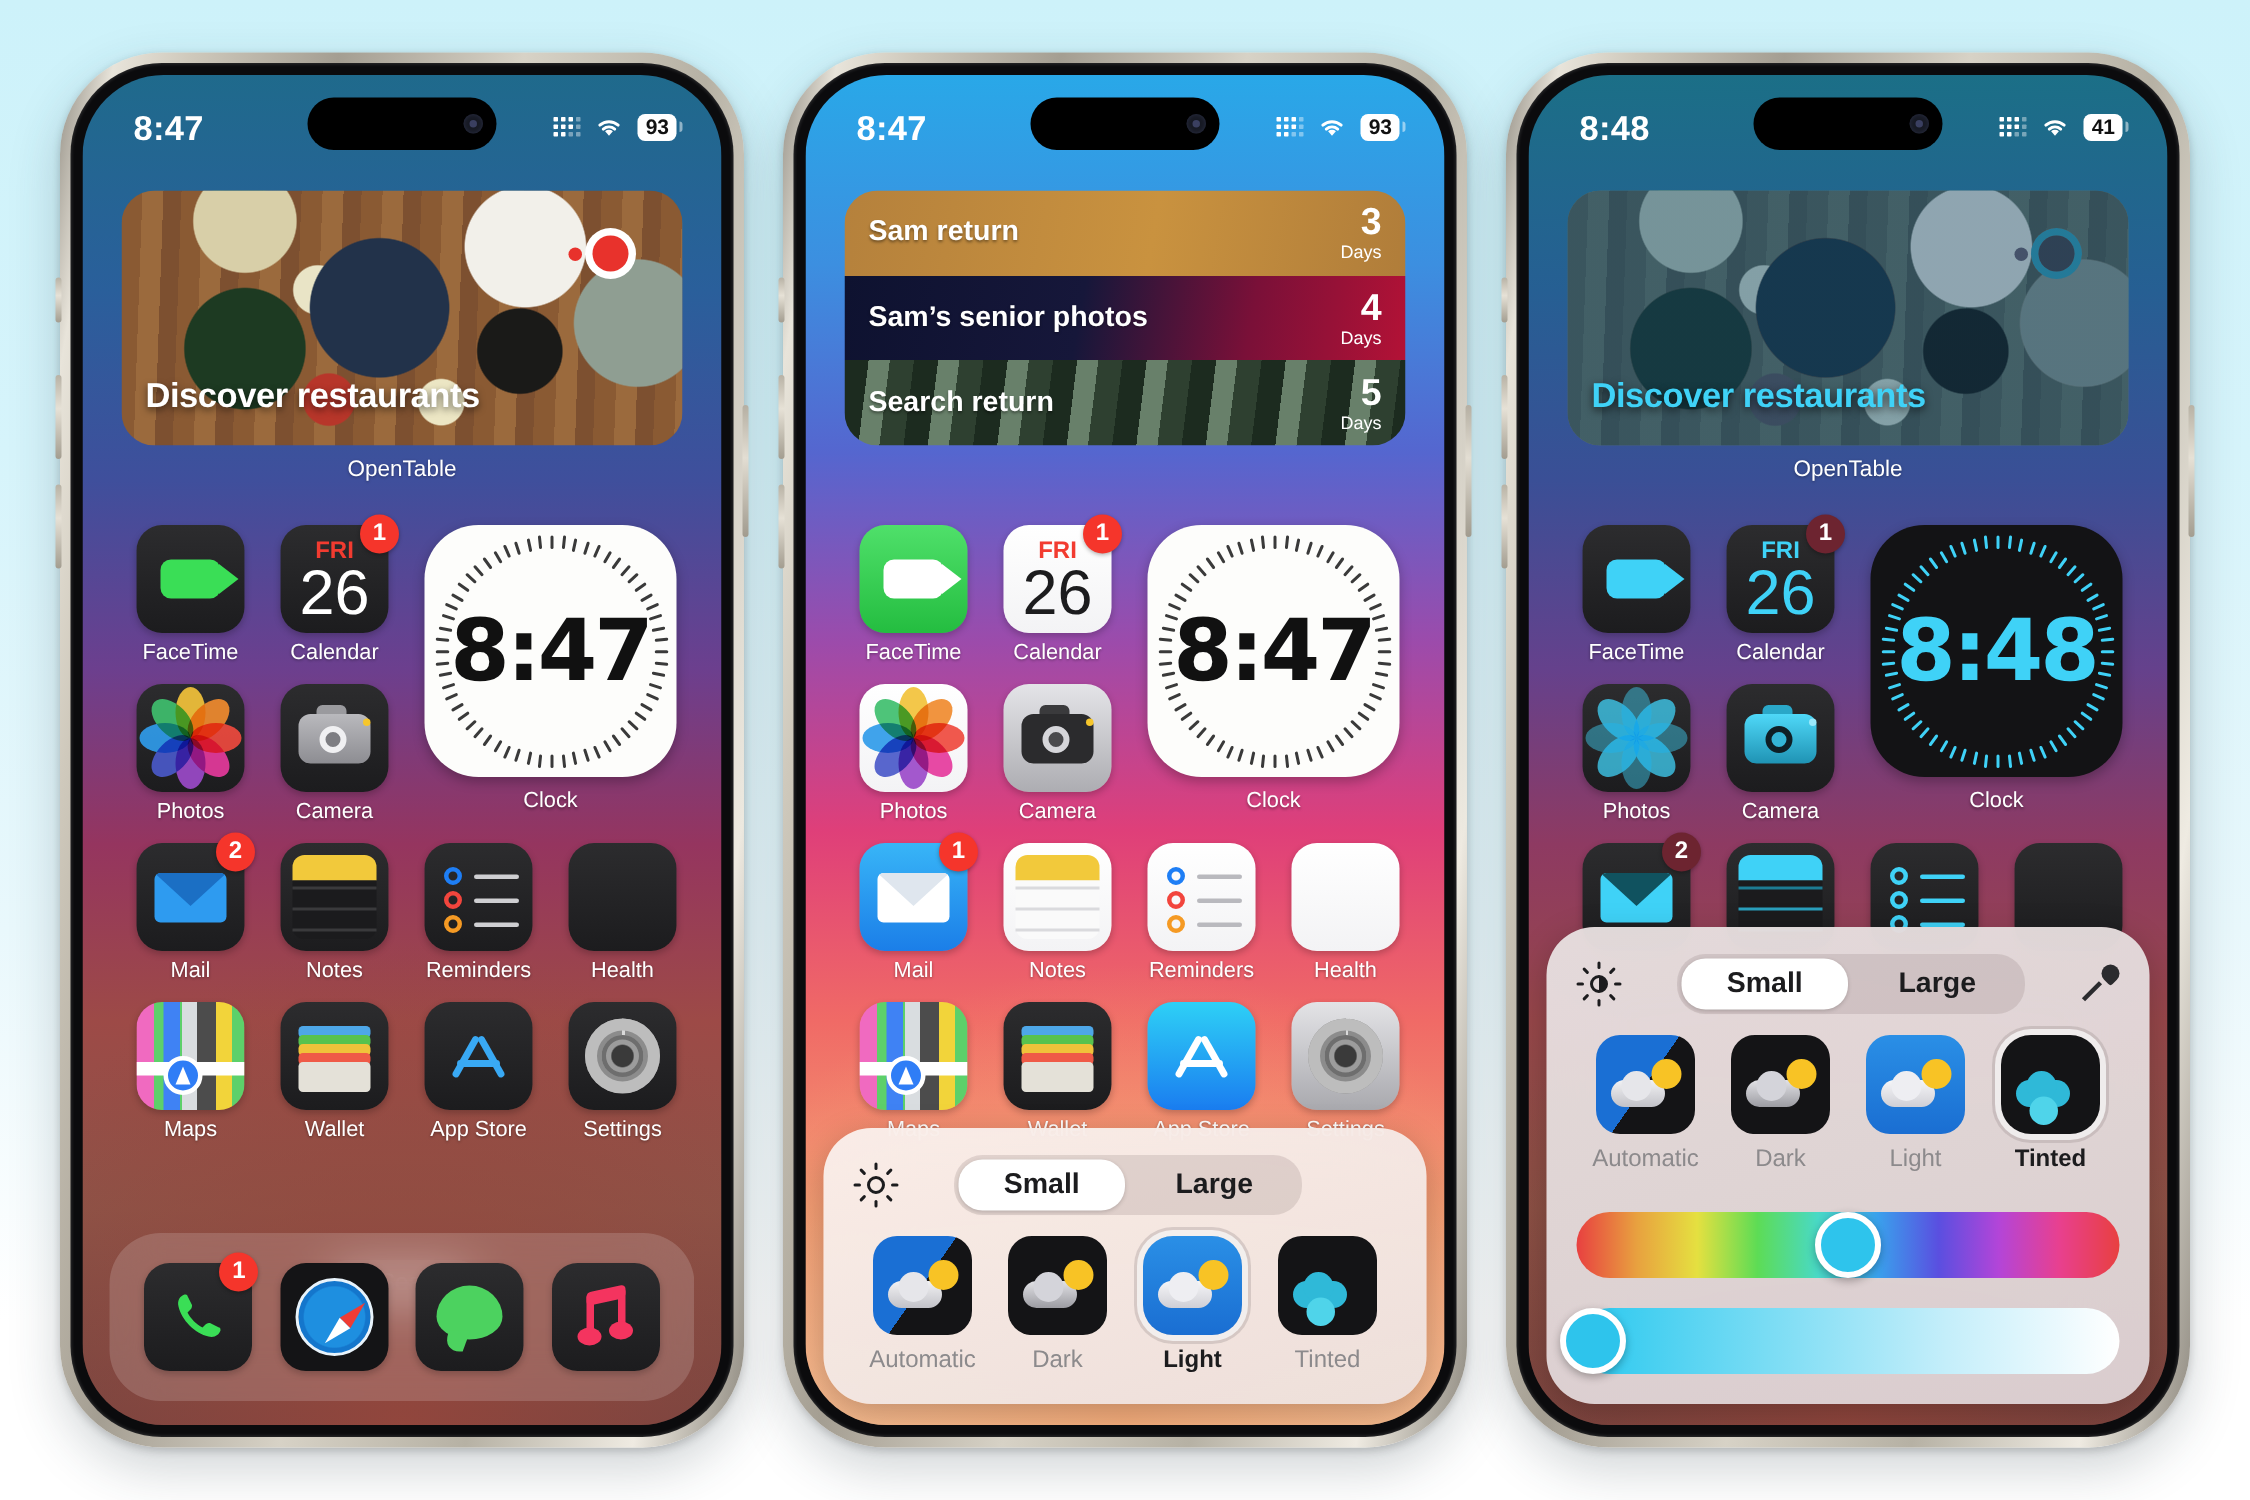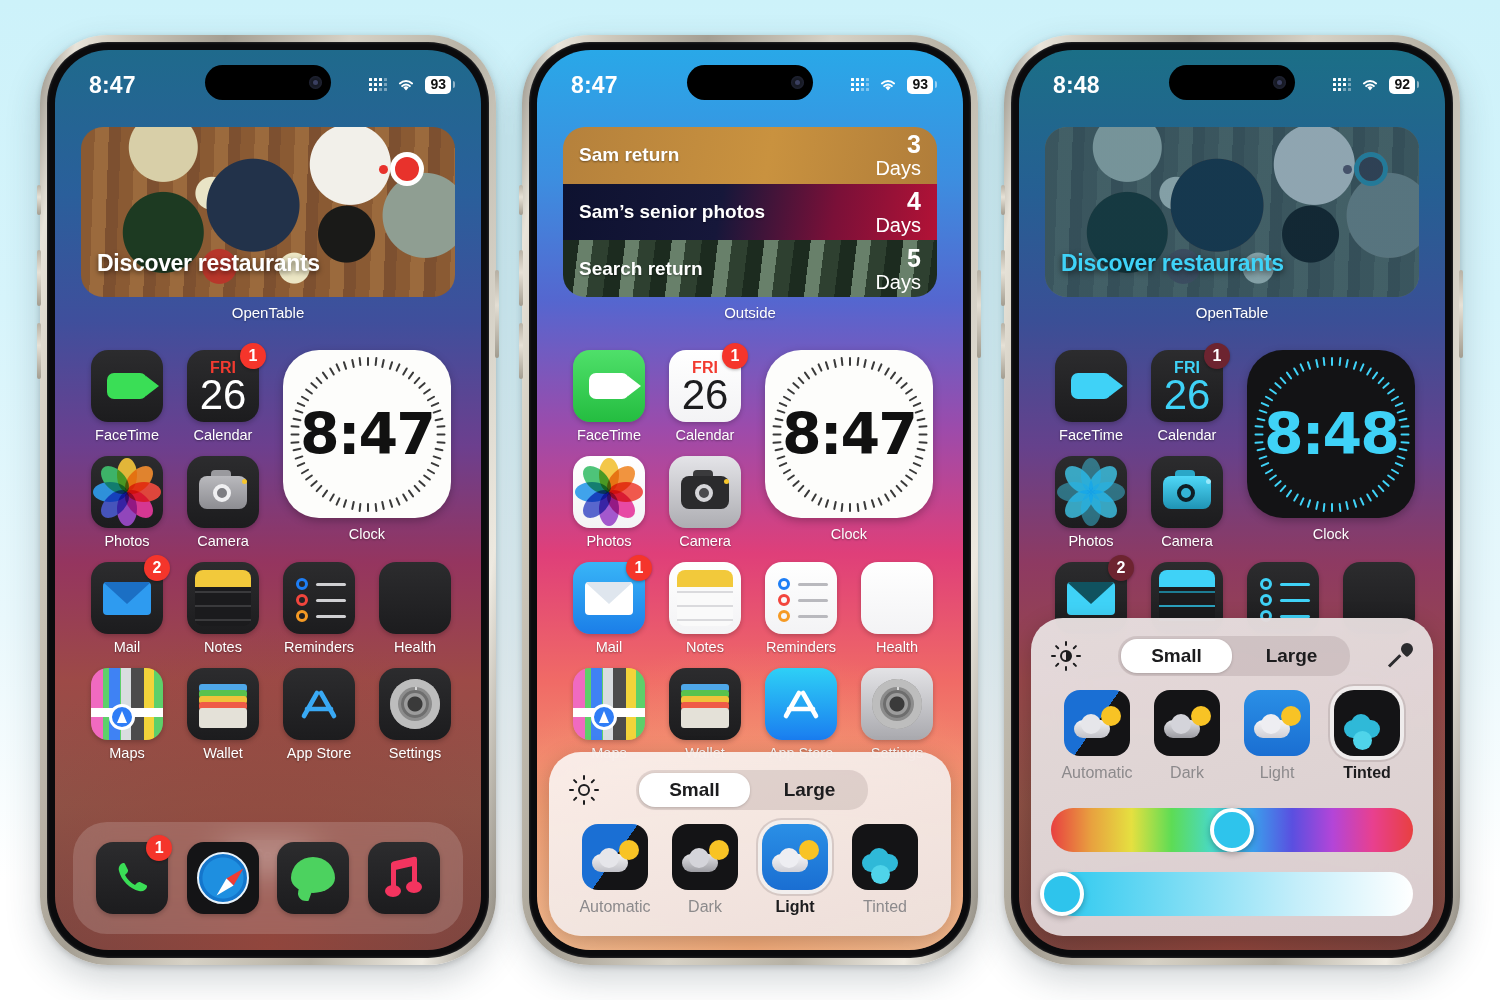--- a/index.html
+++ b/index.html
@@ -127,21 +127,21 @@
 
   
   .cd { height:170px; border-radius:22px; overflow:hidden; display:flex; flex-direction:column; }
   .cd-row { flex:1; display:flex; align-items:center; justify-content:space-between; padding:0 16px; position:relative; }
   .cd-row.r1 { background:linear-gradient(100deg,#b5813c,#c9923f 55%,#b07d3a); }
   .cd-row.r2 { background:linear-gradient(100deg,#0e1230 0%,#16173a 42%,#7a1038 72%,#b31236 100%); }
   .cd-row.r3 { background:repeating-linear-gradient(97deg,#1c2b1f 0 16px,#68806a 16px 30px,#2e4030 30px 46px); }
   .cd-name { color:#fff; font-size:19px; font-weight:700; text-shadow:0 1px 2px rgba(0,0,0,.4); }
   .cd-num { color:#fff; text-align:right; line-height:1; }
   .cd-num .n { font-size:25px; font-weight:700; display:block; }
-  .cd-num .u { font-size:20px; display:block; margin-top:1px; }
+  .cd-num .u { font-size:12px; display:block; margin-top:1px; }
 
   
   .grid {
     position:absolute; left:24px; right:24px; top:300px; z-index:3;
     display:grid; grid-template-columns: repeat(4, 1fr);
     row-gap:13px; justify-items:center;
   }
   .cellbox { width:96px; position:relative; }
   .icon {
     width:72px; height:72px; border-radius:17px; margin:0 auto;
@@ -686,21 +686,20 @@
                 </div>
             </div>
             <div class="cd-row r3">
               <div class="cd-name">Search return</div>
               <div class="cd-num">
                   <span class="n">5</span>
                   <span class="u">Days</span>
                 </div>
             </div>
           </div>
-          <div class="w-label">Outside</div>
         </div>
 
         <div class="grid">
           <div class="cellbox">
             <div class="icon" style="background:linear-gradient(180deg,#4fe06a,#24bd40)">
                 <div class="ft-cam" style="background:#fff;color:#fff"></div>
               </div>
             <div class="app-label">FaceTime</div>
           </div>
           <div class="cellbox">
@@ -985,21 +984,21 @@
                   <b></b>
                   <b style="opacity:.4"></b>
                   <b style="opacity:.4"></b>
                 </span>
             </div>
             <svg class="wifi" viewBox="0 0 20 15">
                 <path d="M10 13.5l-2.6-3a3.9 3.9 0 0 1 5.2 0z" fill="#fff"></path>
                 <path d="M3.9 6.4a9.3 9.3 0 0 1 12.2 0" stroke="#fff" stroke-width="2" fill="none" stroke-linecap="round"></path>
                 <path d="M6.2 9.1a6 6 0 0 1 7.6 0" stroke="#fff" stroke-width="2" fill="none" stroke-linecap="round"></path>
               </svg>
-            <div class="batt">92</div>
+            <div class="batt">41</div>
           </div>
         </div>
 
         <div class="widget-wrap">
           <div class="ot">
             <div class="ot-dot" style="background:#6d3640;box-shadow:0 0 0 5px #35a7c4"></div>
             <div class="tintfilter"></div>
             <div class="tintfilter2"></div>
             <div class="ot-title" style="color:#3fd2f7;text-shadow:0 2px 6px rgba(0,0,0,.7)">Discover restaurants</div>
           </div>

